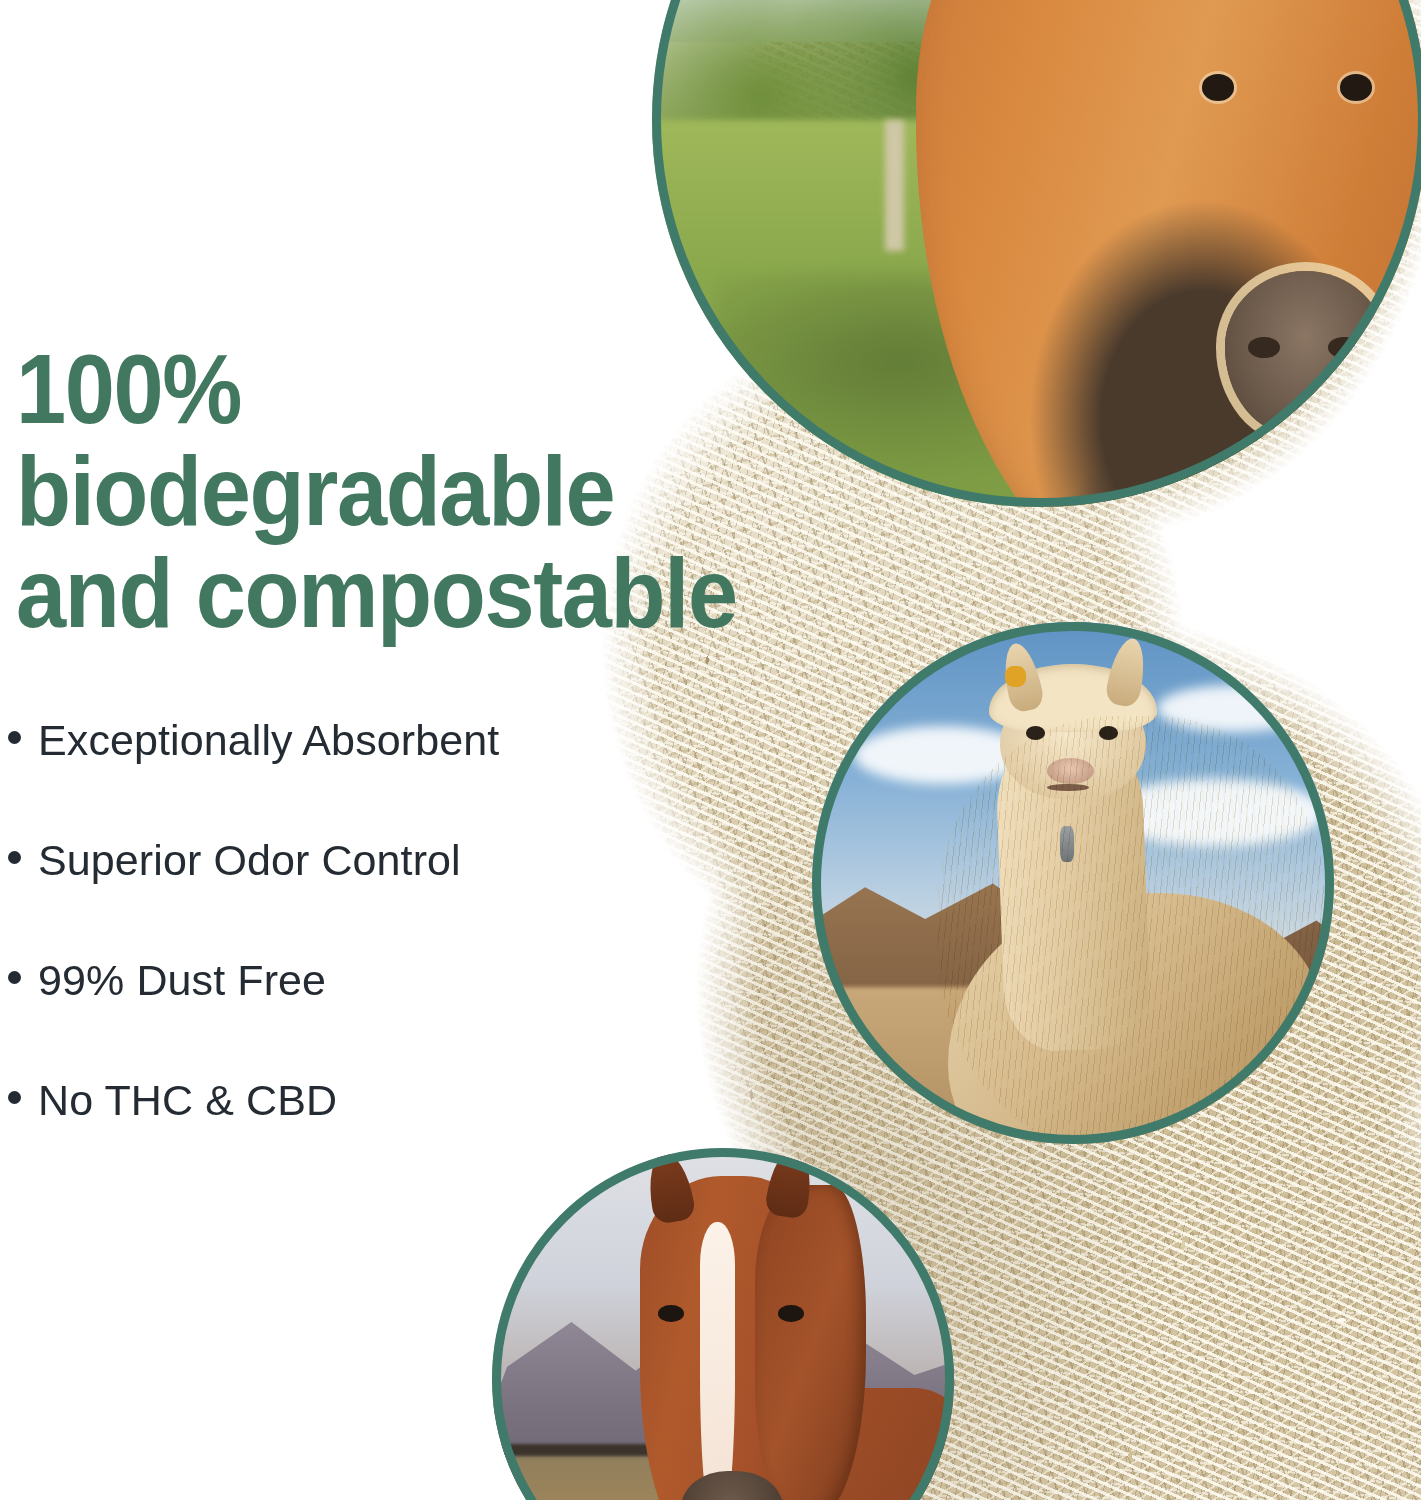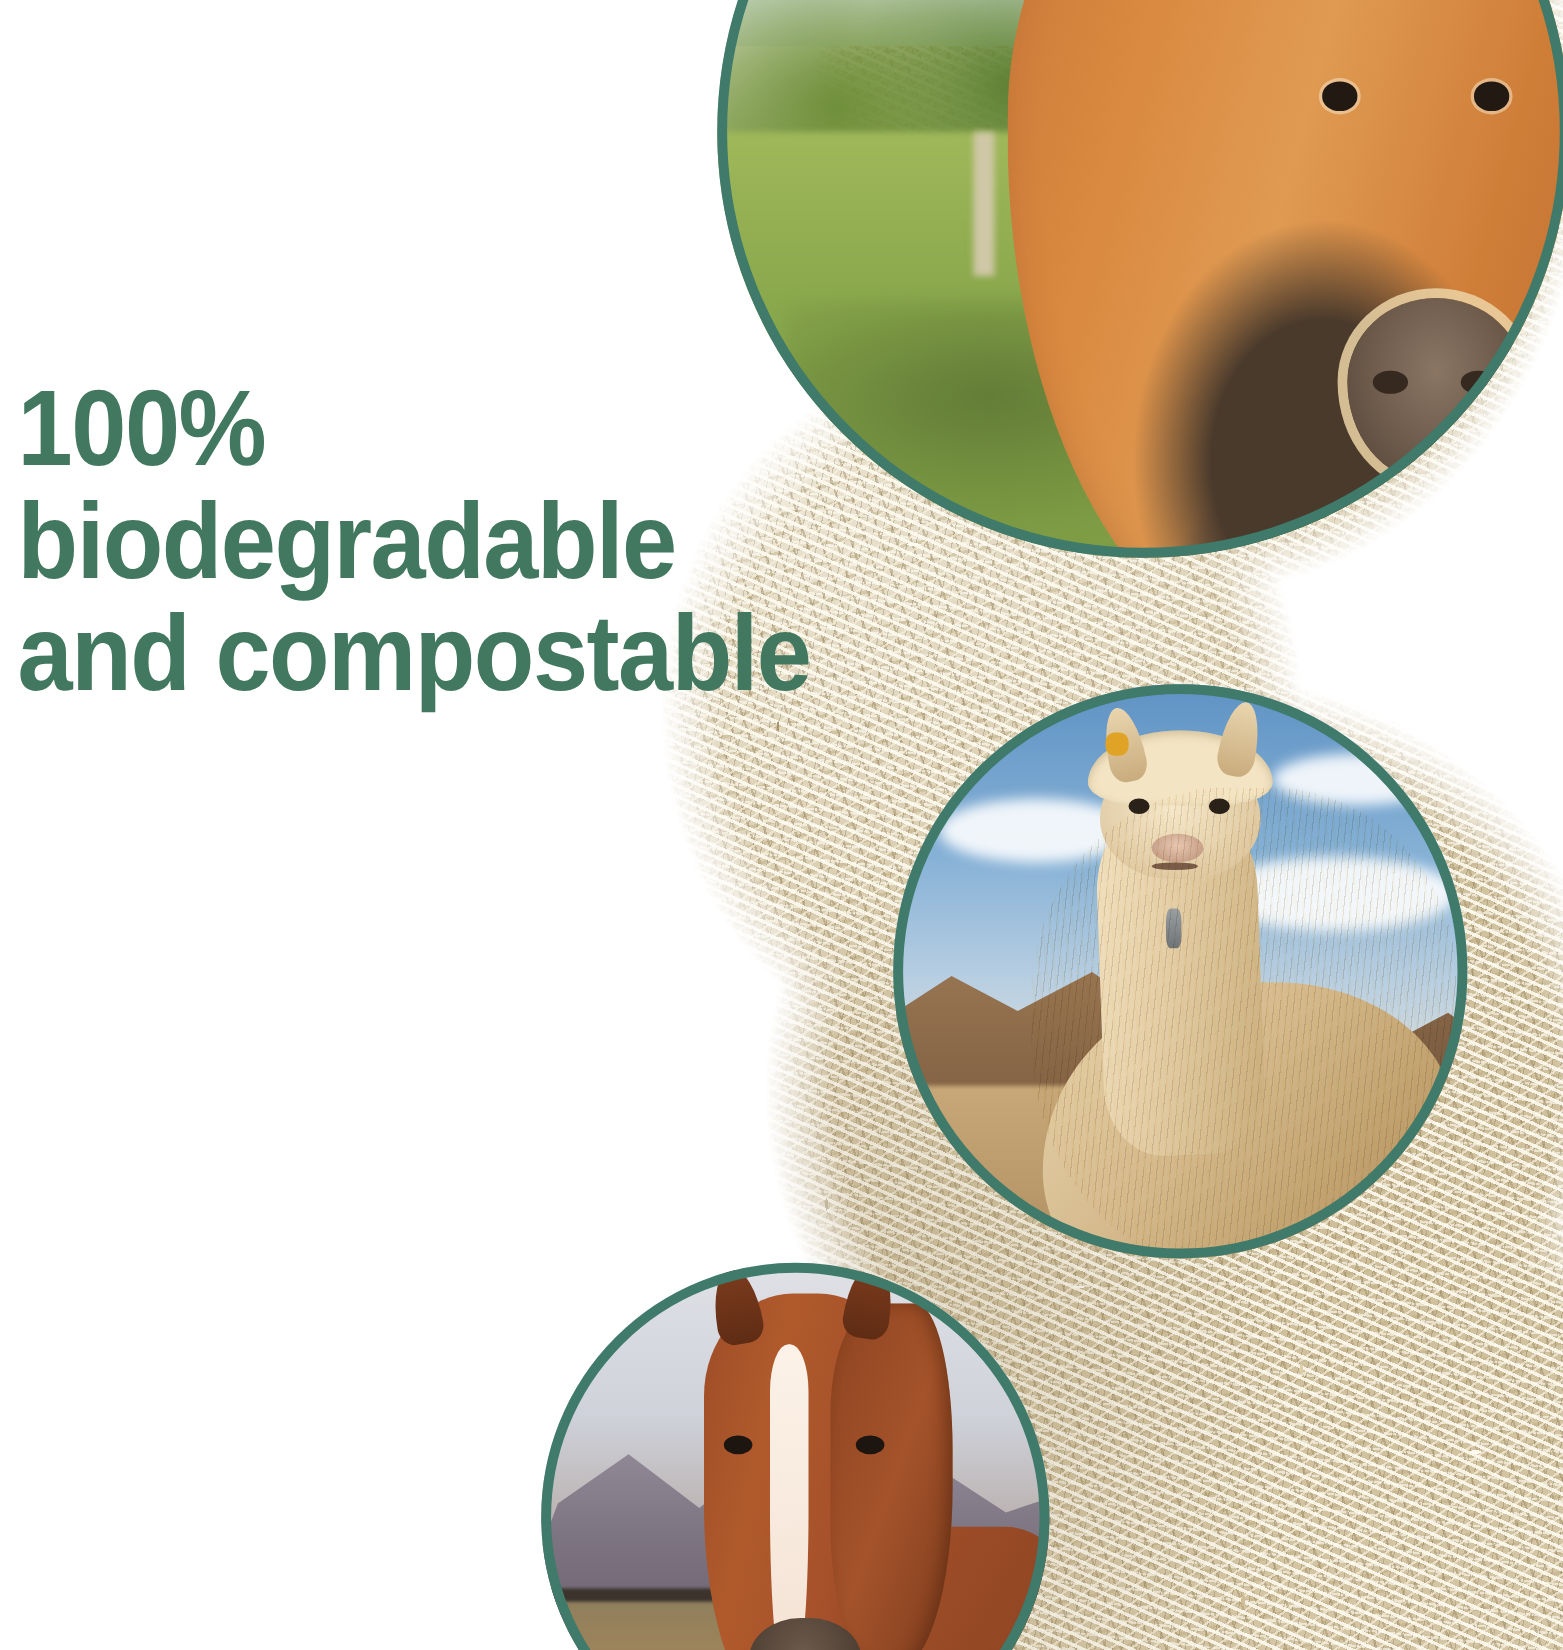--- a/index.html
+++ b/index.html
@@ -311,14 +311,32 @@
     <div class="h-eye r"></div>
     <div class="h-muzzle"></div>
 
   </div>
   <div class="ring" id="horse-ring"></div>
 
   <div id="headline">100%
 biodegradable
 and compostable</div>
 
+  <ul id="bullet-list">
+    <li>
+      <span class="dot"></span>
+      <span>Exceptionally Absorbent</span>
+    </li>
+    <li>
+      <span class="dot"></span>
+      <span>Superior Odor Control</span>
+    </li>
+    <li>
+      <span class="dot"></span>
+      <span>99% Dust Free</span>
+    </li>
+    <li>
+      <span class="dot"></span>
+      <span>No THC &amp; CBD</span>
+    </li>
+  </ul>
 
 </div>
 
 </body></html>

